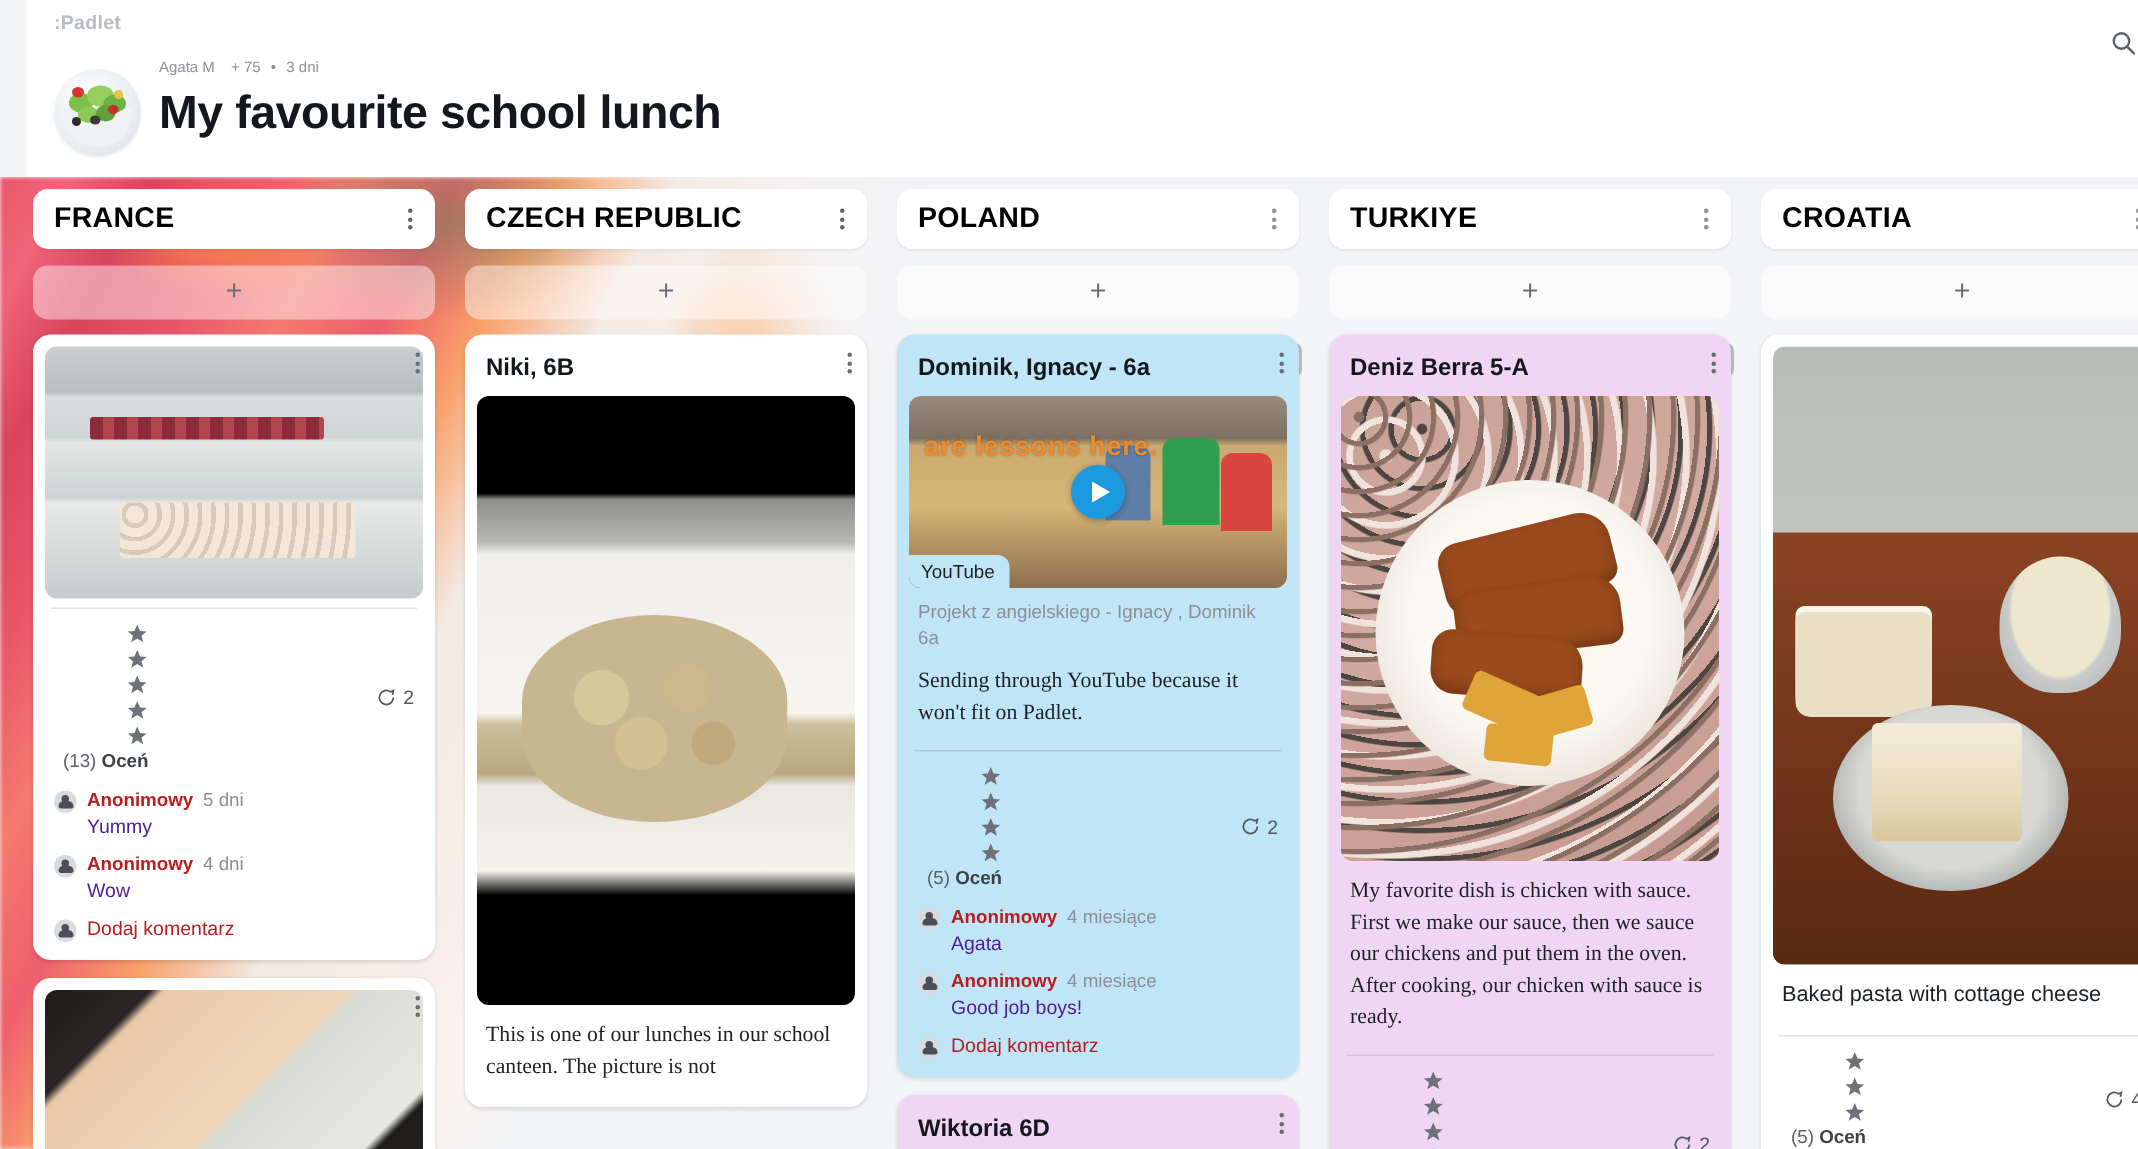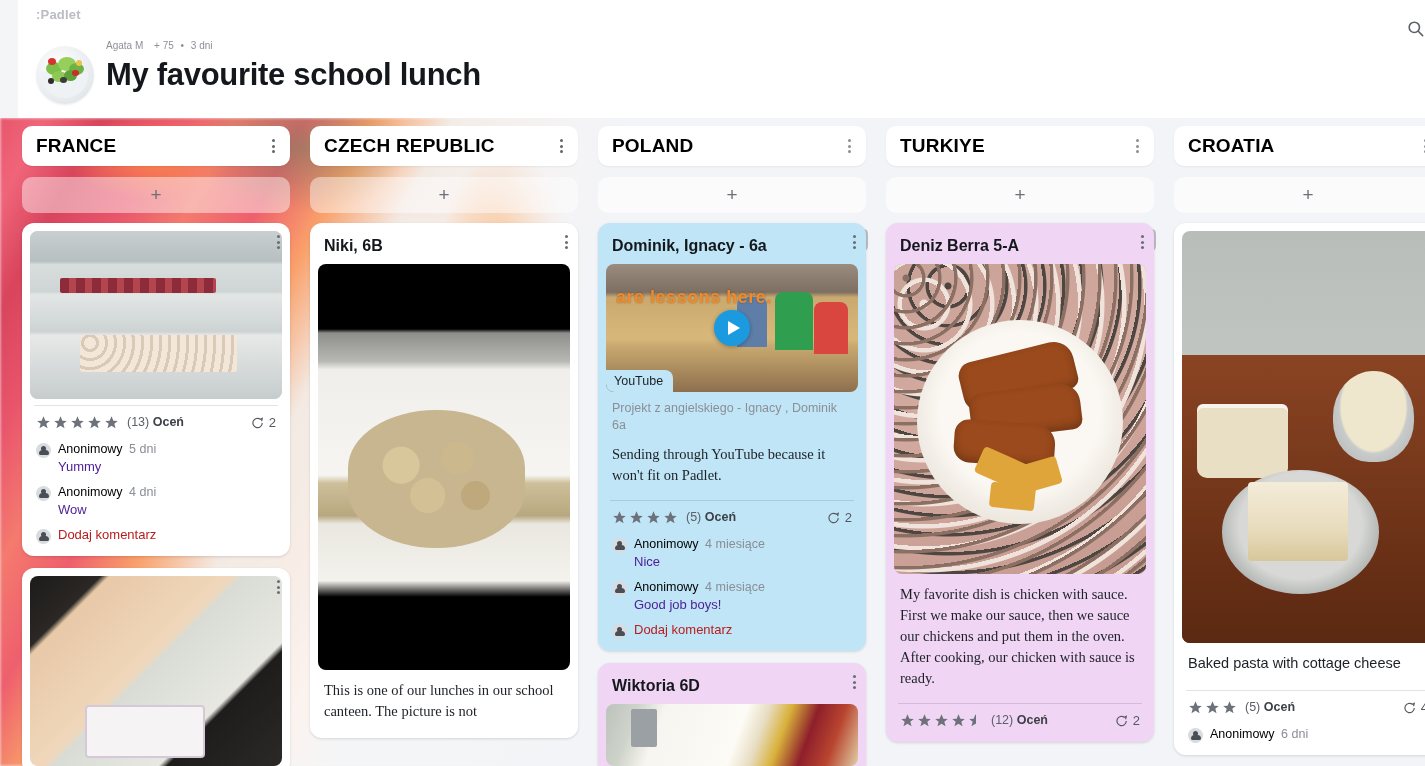--- a/index.html
+++ b/index.html
@@ -163,21 +163,21 @@
   .card-caption { font-size: 12.5px; color: #8b8f96; padding: 8px 6px 0 6px; line-height: 17px; }
   .card-body-text { font-size: 14.5px; color: #1d2126; padding: 10px 6px 8px 6px; line-height: 21px; font-family: Liberation Serif, serif; }
   .card-plain-text { font-size: 14.5px; color: #1d2126; padding: 10px 6px 10px 6px; line-height: 21px; }
 
   .divider { height:1px; background: rgba(0,0,0,.11); margin: 6px 4px 0 4px; }
 
   .rating-row {
     display:flex; align-items:center; justify-content: space-between;
     padding: 9px 6px 6px 6px;
   }
-  .stars { display:flex; align-items:flex-start; gap:2px; }
+  .stars { display:flex; align-items:flex-end; gap:2px;flex-direction:column; }
   .star { width:15px; height:15px; display:block; }
   .rating-count { font-size: 12.5px; color:#5c6067; margin-left:6px; }
   .rating-count b { font-weight: bold; color:#3d4147; }
   .cmt { display:flex; align-items:center; gap:5px; font-size:13px; color:#55595f; cursor:pointer; }
 
   .comment {
     display:flex; gap:7px; padding: 5px 6px 4px 6px; align-items:flex-start;
   }
   .cm-av {
     width:15px; height:15px; border-radius:50%; flex:none; margin-top:2px;
@@ -185,21 +185,21 @@
   }
   .cm-av::before {
     content:''; position:absolute; left:2.5px; top:7px; width:10px; height:5px;
     background:#4a4e55; border-radius: 5px 5px 2px 2px;
   }
   .cm-av::after {
     content:''; position:absolute; left:5px; top:3px; width:5px; height:5px;
     background:#4a4e55; border-radius:50%;
   }
   .cm-txt { font-size:12.5px; line-height:17px; }
-  .cm-name { font-weight:normal; color:#000000; }
+  .cm-name { font-weight:bold; color:#b91c1c; }
   .cm-time { color:#8a8e95; margin-left:3px; }
   .cm-msg { color:#4c1d95; font-size:13px; display:block; }
   .cm-add { color:#b91c1c; font-size:13px; }
 
   
   .ph { width:100%; display:block; }
   .ph-france1 {
     height: 168px;
     background:
       linear-gradient(180deg, #c9cfd0 0%, #b7bfc1 18%, #d8dddd 20%, #cfd5d5 36%, #e2e6e5 38%, #cdd3d3 60%, #e6e9e7 62%, #c6cccd 100%),
@@ -570,21 +570,21 @@
                 <path d="M21 12a8 8 0 1 1-3.2-6.4L21 4l-1 5"></path>
               </svg>
             <span>2</span>
           </span>
         </div>
         <div class="comment">
           <span class="cm-av"></span>
           <span class="cm-txt">
             <span class="cm-name">Anonimowy</span>
             <span class="cm-time">4 miesiące</span>
-            <span class="cm-msg">Nice</span>
+            <span class="cm-msg">Agata</span>
           </span>
         </div>
         <div class="comment">
           <span class="cm-av"></span>
           <span class="cm-txt">
             <span class="cm-name">Anonimowy</span>
             <span class="cm-time">4 miesiące</span>
             <span class="cm-msg">Good job boys!</span>
           </span>
         </div>

